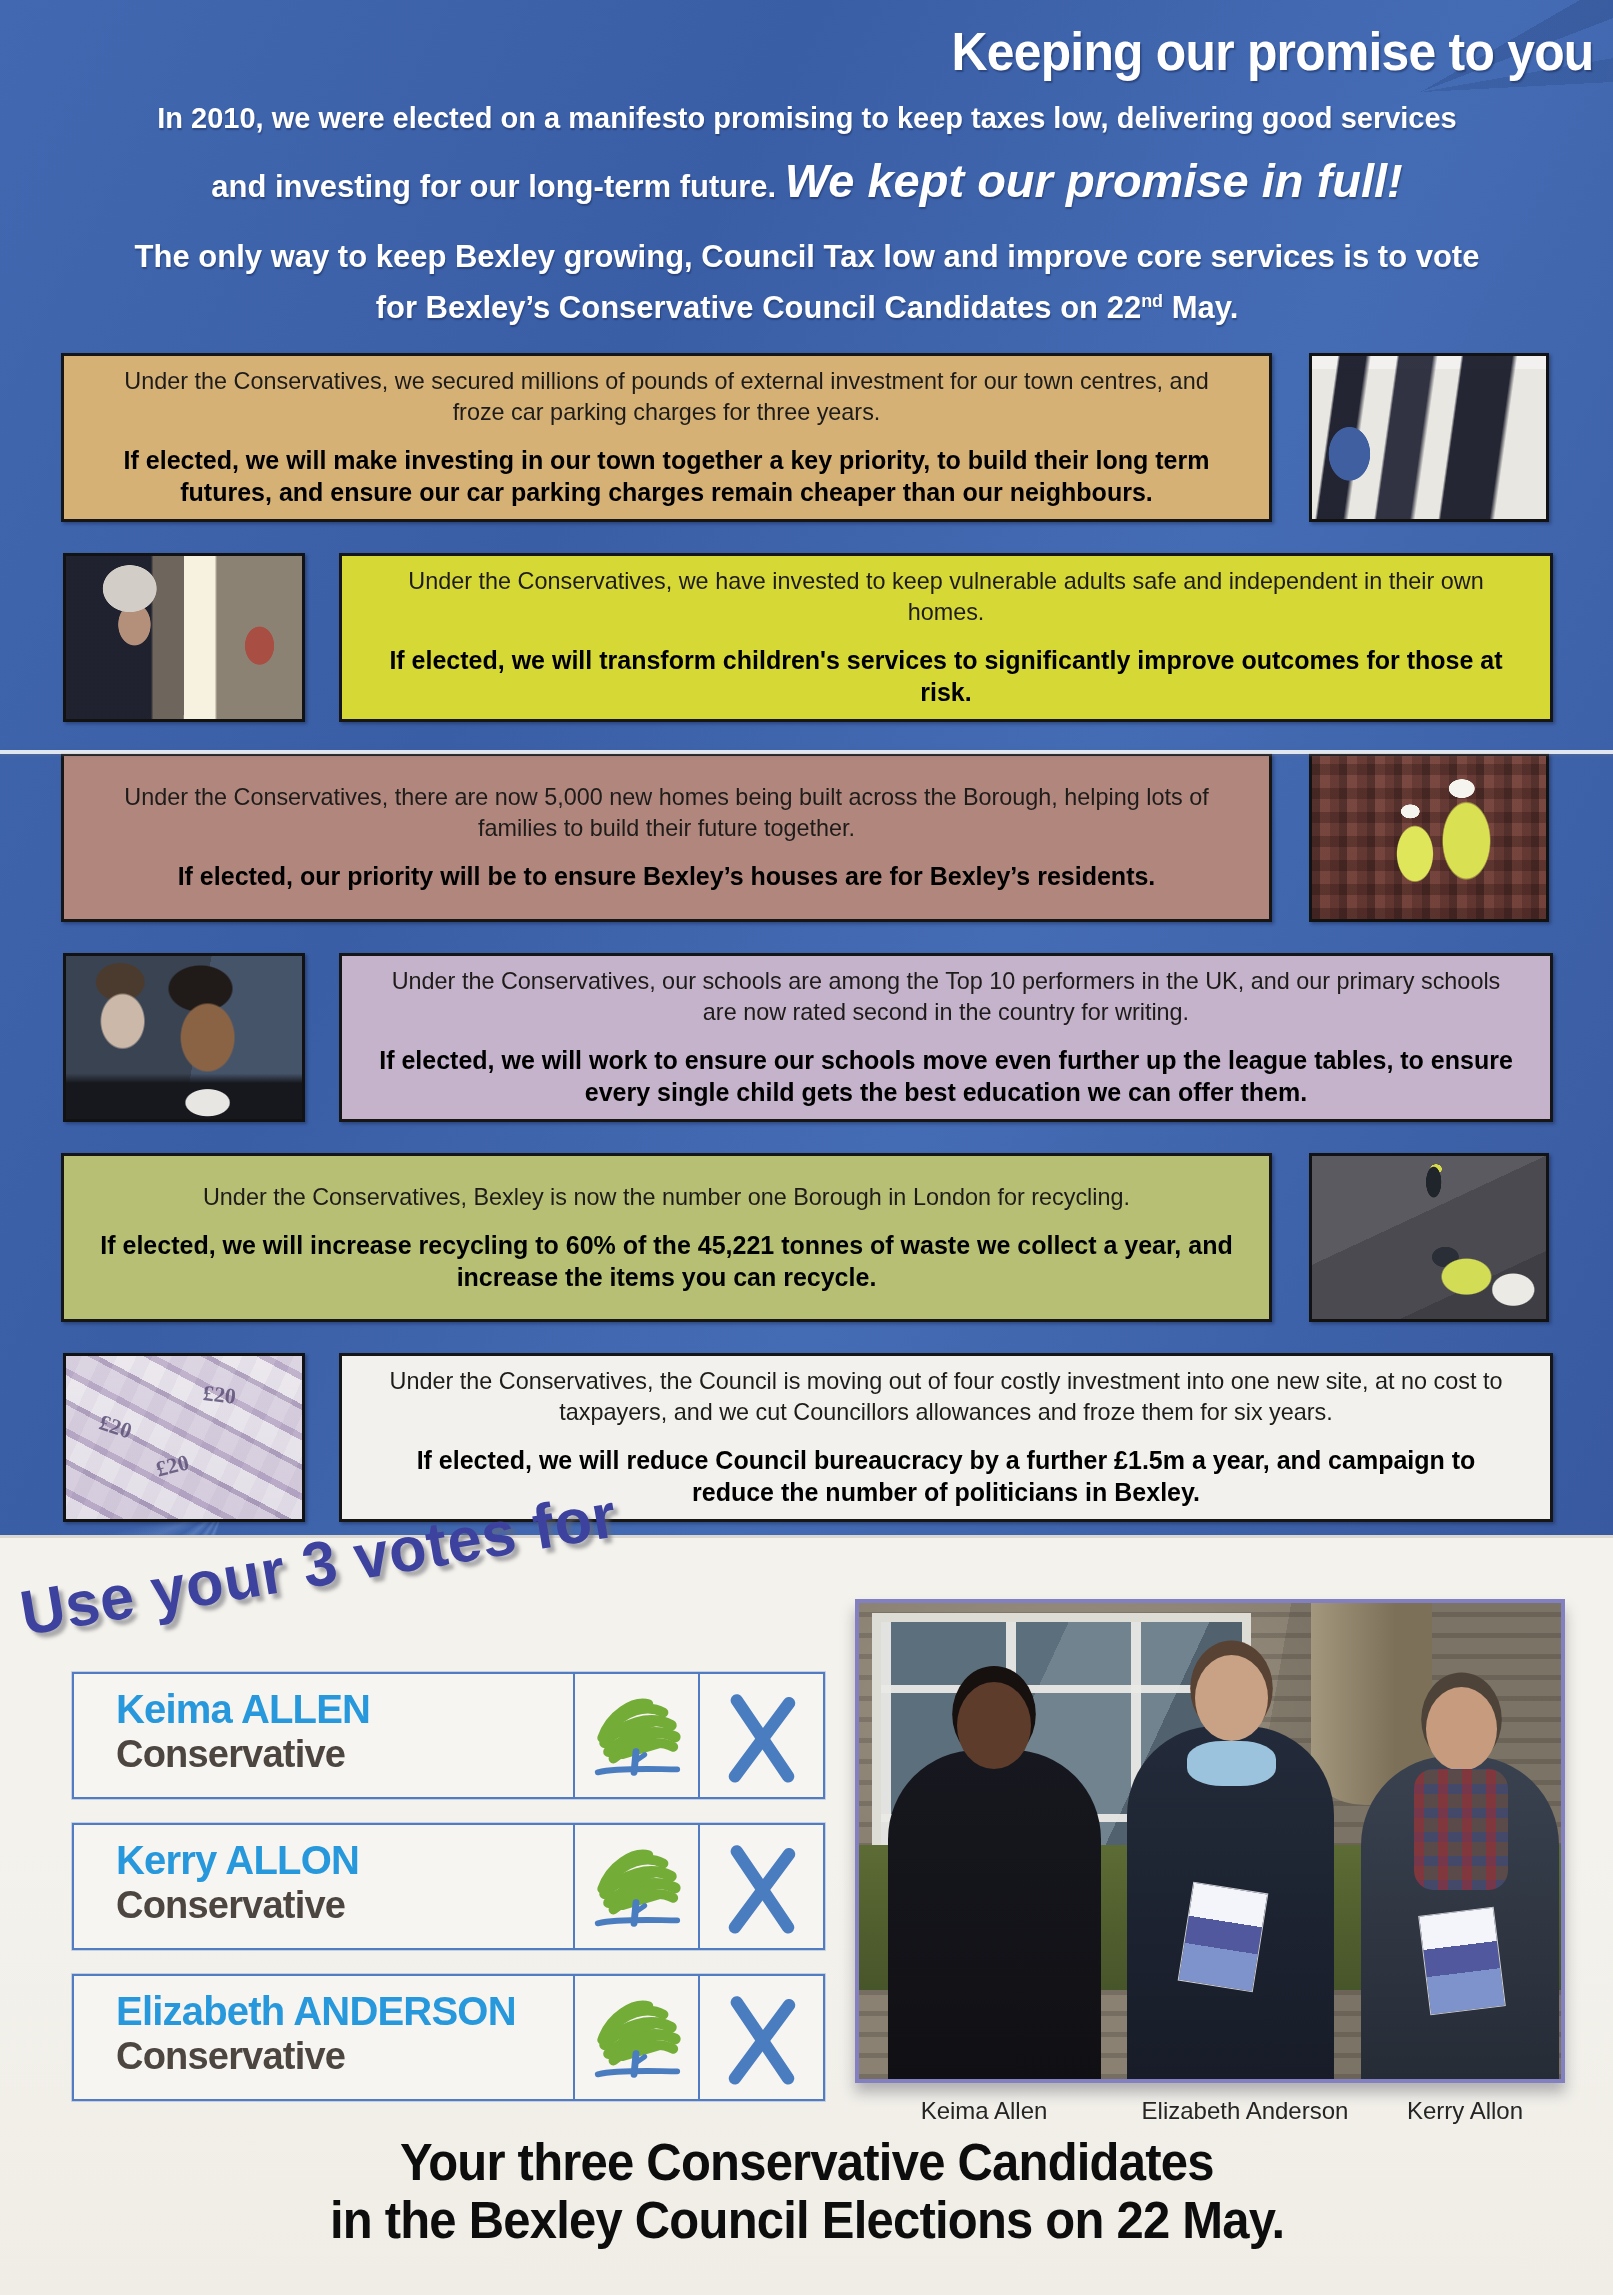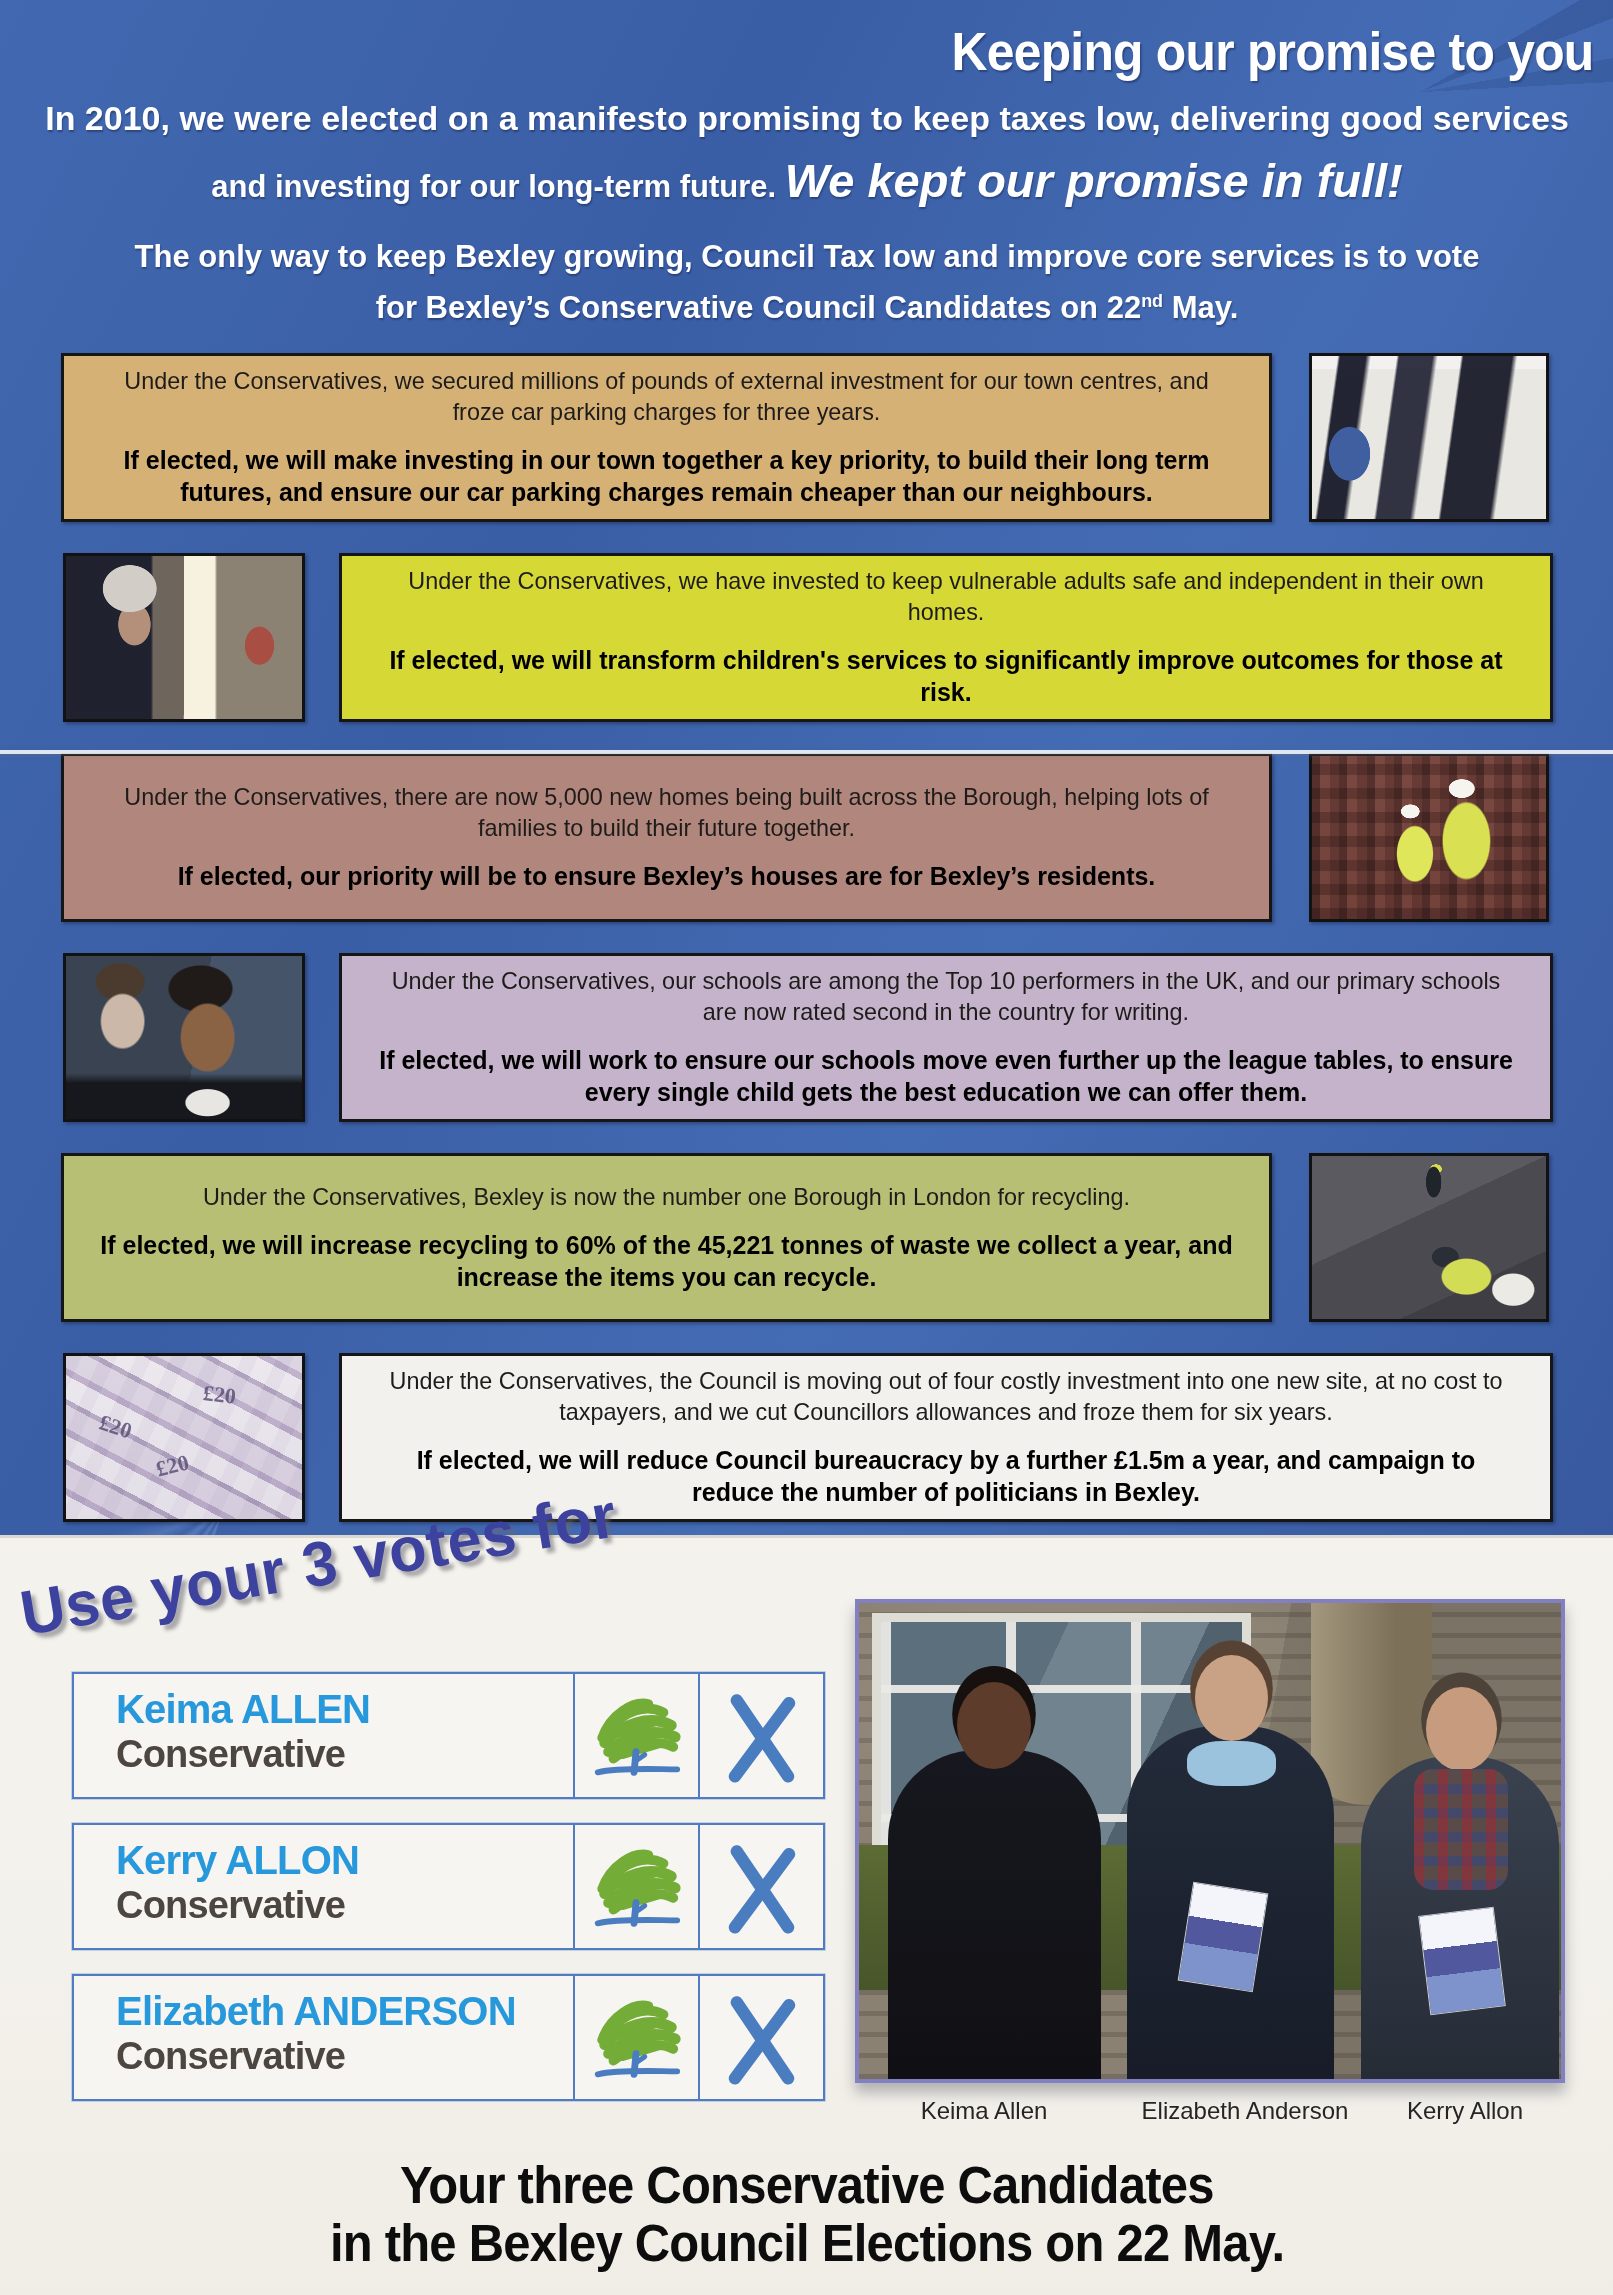--- a/index.html
+++ b/index.html
@@ -22,21 +22,21 @@
         rgba(20,40,90,.16) 20deg 27deg, rgba(20,40,90,0) 27deg),
       linear-gradient(117deg,#4168b0 0%,#3a5ea6 34%,#446cb4 62%,#38599f 100%);
   }
   .blue-inner{position:relative;padding-top:21px;}
   .headline{
     margin:0;text-align:right;color:#fff;font-size:53px;font-weight:bold;
     letter-spacing:-0.8px;text-shadow:1.6px 2.4px 1.6px rgba(15,25,60,.4);
   }
   .headline .squeeze{display:inline-block;transform:scaleX(.94);}
   .intro{margin:13px 32px 0;text-align:center;color:#fff;font-weight:bold;}
-  .intro-l1{display:block;font-size:34px;line-height:47px;text-shadow:0.8px 1.6px 1.6px rgba(15,25,60,.4);}
+  .intro-l1{display:block;font-size:29px;line-height:47px;text-shadow:0.8px 1.6px 1.6px rgba(15,25,60,.4);}
   .intro-l2{display:block;margin-top:11.3px;font-size:31px;line-height:56px;text-shadow:0.8px 1.6px 1.6px rgba(15,25,60,.4);}
   .intro-l2 em{font-size:47px;font-weight:bold;letter-spacing:0;}
   .call{margin:19.4px 24px 0;text-align:center;color:#fff;font-weight:bold;font-size:31px;line-height:44px;text-shadow:0.8px 1.6px 1.6px rgba(15,25,60,.4);}
   .call sup{font-size:18px;}
   
   #promise-list{margin-top:22.6px;}
   .promise-row{display:flex;align-items:stretch;height:169px;margin-bottom:31px;}
   .promise-box{
     border:3.2px solid #161616;box-sizing:border-box;
     display:flex;flex-direction:column;justify-content:center;
@@ -171,21 +171,21 @@
       #5a4a4a;}
   .gp-leaflet{position:absolute;width:74px;height:98px;border:1.6px solid #cfcfd6;
     background:linear-gradient(#f4f5fa 0 34%, #51589e 34% 62%, #7e93cc 62%);}
   .gp-leaflet.l1{left:326px;top:284px;transform:rotate(9deg);}
   .gp-leaflet.l2{left:565px;top:308px;transform:rotate(-7deg);}
   #caption-row{position:absolute;left:0;top:562px;width:100%;height:32px;}
   .caption{position:absolute;transform:translateX(-50%);font-size:24px;color:#252525;white-space:nowrap;}
   .caption.c0{left:984px;}
   .caption.c1{left:1245px;}
   .caption.c2{left:1465px;}
-  .closing{position:absolute;left:0;top:622px;width:100%;text-align:center;color:#0d0d0d;font-weight:bold;}
+  .closing{position:absolute;left:0;top:599px;width:100%;text-align:center;color:#0d0d0d;font-weight:bold;}
   .closing-line{font-size:51px;line-height:58px;letter-spacing:-0.8px;}
   .closing .squeeze{display:inline-block;transform:scaleX(.96);}
 </style>
 </head>
 <body>
 
 <div class="page">
 
   <section class="blue-section">
     <div class="blue-inner">

